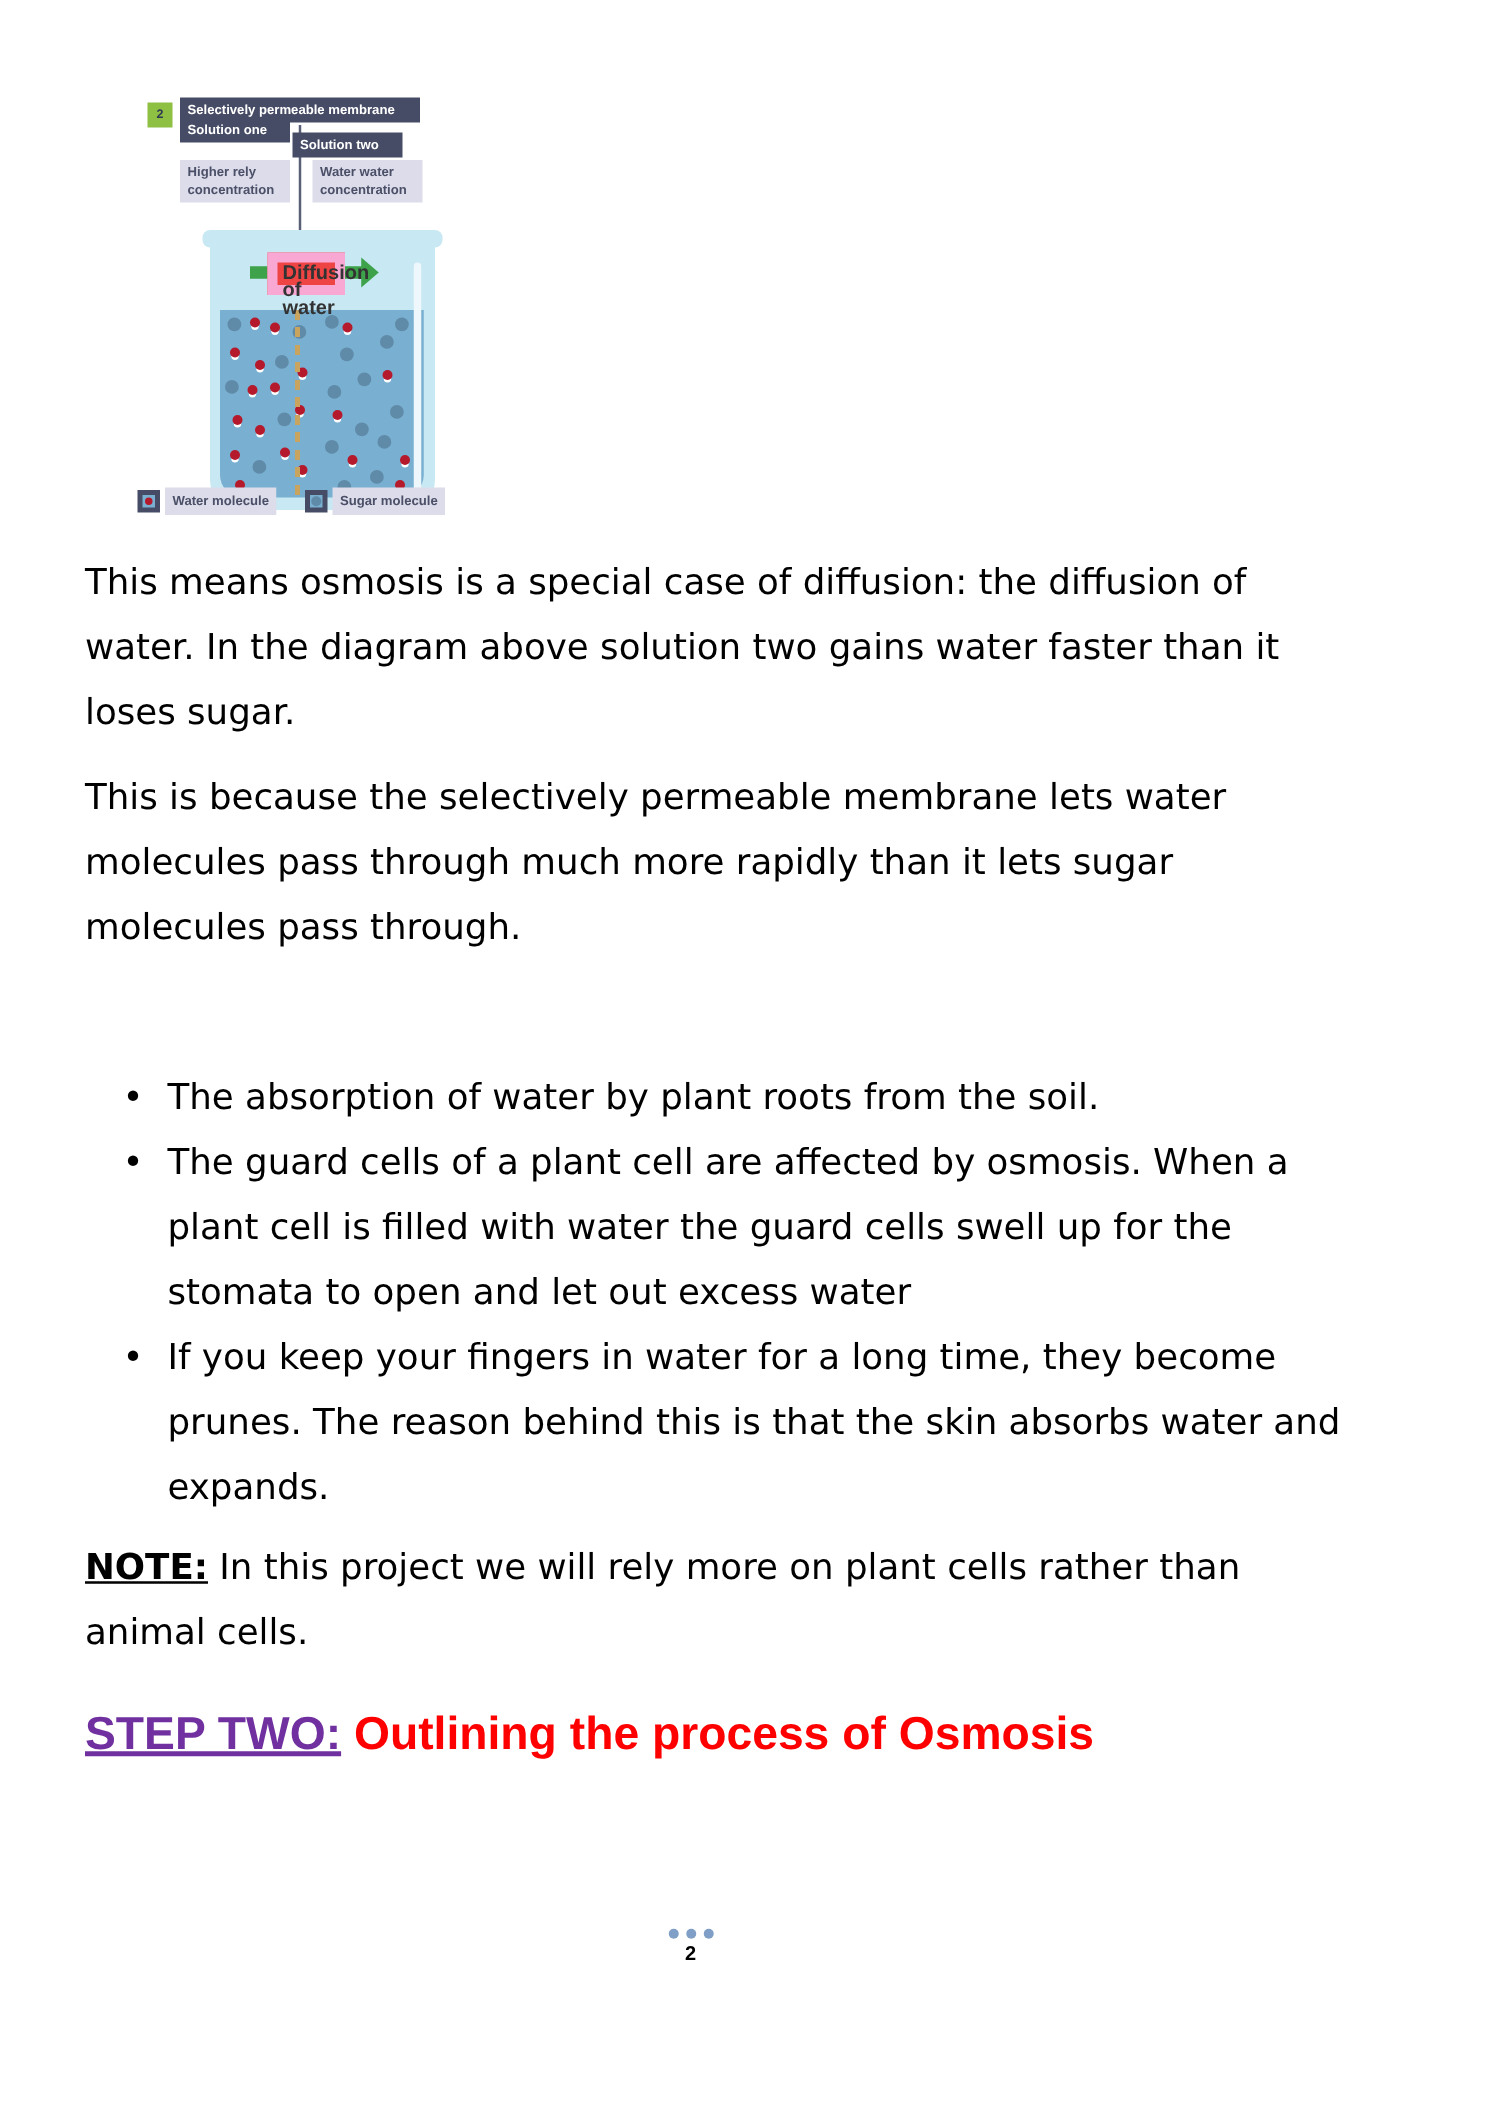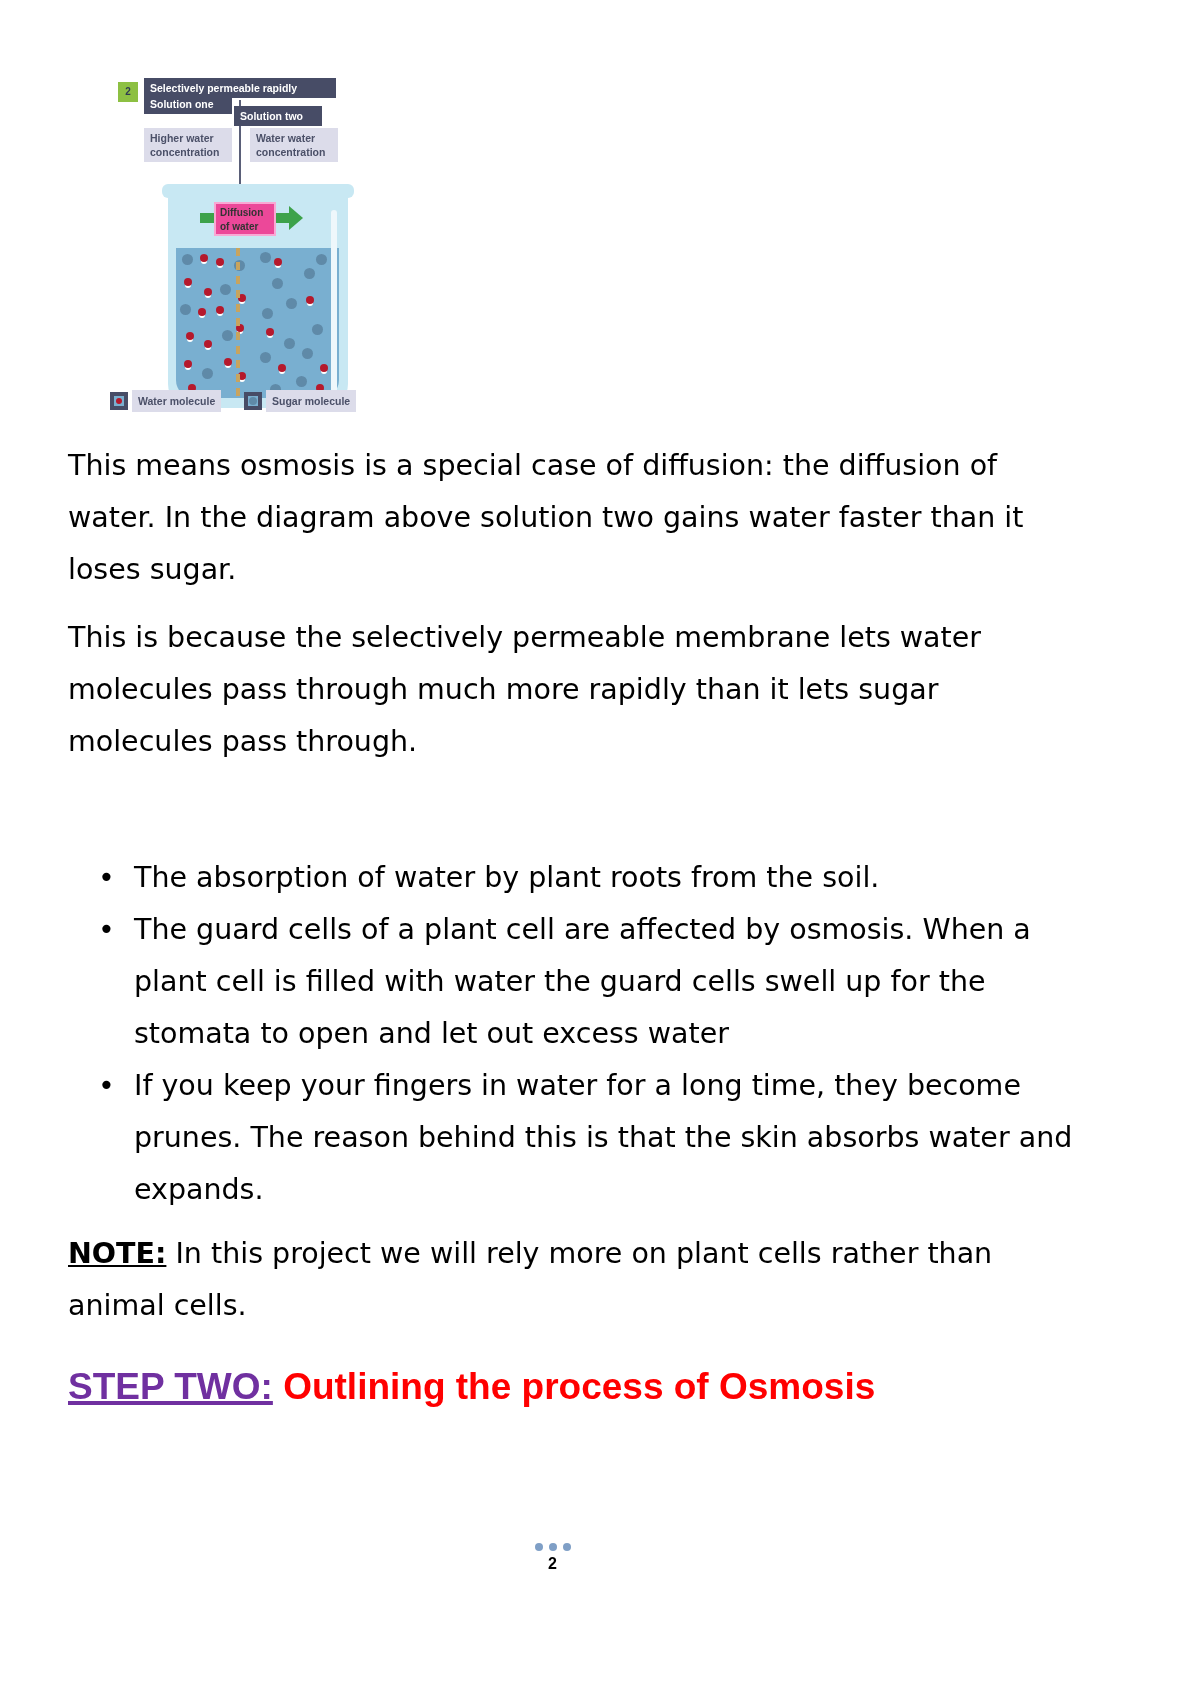--- a/index.html
+++ b/index.html
@@ -19,22 +19,22 @@
   .mem-line { position:absolute; left:257px; top:22px; width:2px; height:118px; background:#5a5f78; }
   .beaker { position:absolute; left:50px; top:108px; width:180px; height:222px;
             background:#c8e8f3; border-radius:6px 6px 24px 24px; }
   .beaker-rim { position:absolute; left:44px; top:106px; width:192px; height:14px;
                 background:#c8e8f3; border-radius:6px; }
   .liquid { position:absolute; left:58px; top:170px; width:163px; height:150px;
             background:#79afd0; border-radius:0 0 18px 18px; overflow:hidden; }
   .membrane { position:absolute; left:118px; top:170px; width:4px; height:150px;
               background:repeating-linear-gradient(#c8a45e 0 8px, transparent 8px 14px); }
   .tube { position:absolute; left:213px; top:132px; width:6px; height:188px; background:#eef7fb; border-radius:3px; }
-  .diff-box { position:absolute; left:96px; top:124px; width:62px; height:34px; background:#ec4899;
-              border:2px solid #f9a8d4; font-size:10px; color:#333; padding:2px 4px; line-height:14px; box-sizing:border-box; }
+  .diff-box { position:absolute; left:96px; top:124px; width:62px; height:34px; background:#ef4444;
+              border:8px solid #f9a8d4; font-size:16px; color:#333; padding:2px 4px; line-height:14px; box-sizing:border-box; }
   .arrow-left { position:absolute; left:82px; top:135px; width:14px; height:10px; background:#3da24a; }
   .arrow-right { position:absolute; left:158px; top:135px; width:14px; height:10px; background:#3da24a; }
   .arrow-head { position:absolute; left:171px; top:128px; width:0; height:0;
                 border-top:12px solid transparent; border-bottom:12px solid transparent; border-left:14px solid #3da24a; }
   .dot { position:absolute; width:9px; height:9px; border-radius:50%; }
   .sugar { background:#5f8aa8; width:11px; height:11px; }
   .water { background:#b5192c; width:8px; height:8px; box-shadow:0 3px 0 -1px #fff; }
   .legend { position:absolute; top:312px; display:flex; align-items:center; }
   .leg-icon { width:18px; height:18px; background:#474c66; display:flex; align-items:center; justify-content:center; }
   .leg-icon span { display:block; width:10px; height:10px; background:#79afd0; position:relative; }
@@ -56,26 +56,26 @@
   .page-num { position:absolute; left:548px; top:1555px; font-family:"Liberation Sans", sans-serif;
               font-weight:bold; font-size:16px; }
 </style>
 </head>
 <body>
 
 <div class="page">
 
   <div class="fig">
     <div class="badge">2</div>
-    <div class="lbl-dark" style="left:26px;top:0;width:180px;">Selectively permeable rapidly</div>
+    <div class="lbl-dark" style="left:26px;top:0;width:180px;">Selectively permeable membrane</div>
     <div class="mem-line" style="left:121px;"></div>
 
     <div class="lbl-dark" style="left:26px;top:16px;width:76px;">Solution one</div>
     <div class="lbl-light" style="left:26px;top:50px;width:76px;">
-      <div>Higher water</div>
+      <div>Higher rely</div>
       <div>concentration</div>
     </div>
     <div class="lbl-dark" style="left:116px;top:28px;width:76px;">Solution two</div>
     <div class="lbl-light" style="left:132px;top:50px;width:76px;">
       <div>Water water</div>
       <div>concentration</div>
     </div>
 
     <div class="beaker-rim"></div>
     <div class="beaker"></div>

